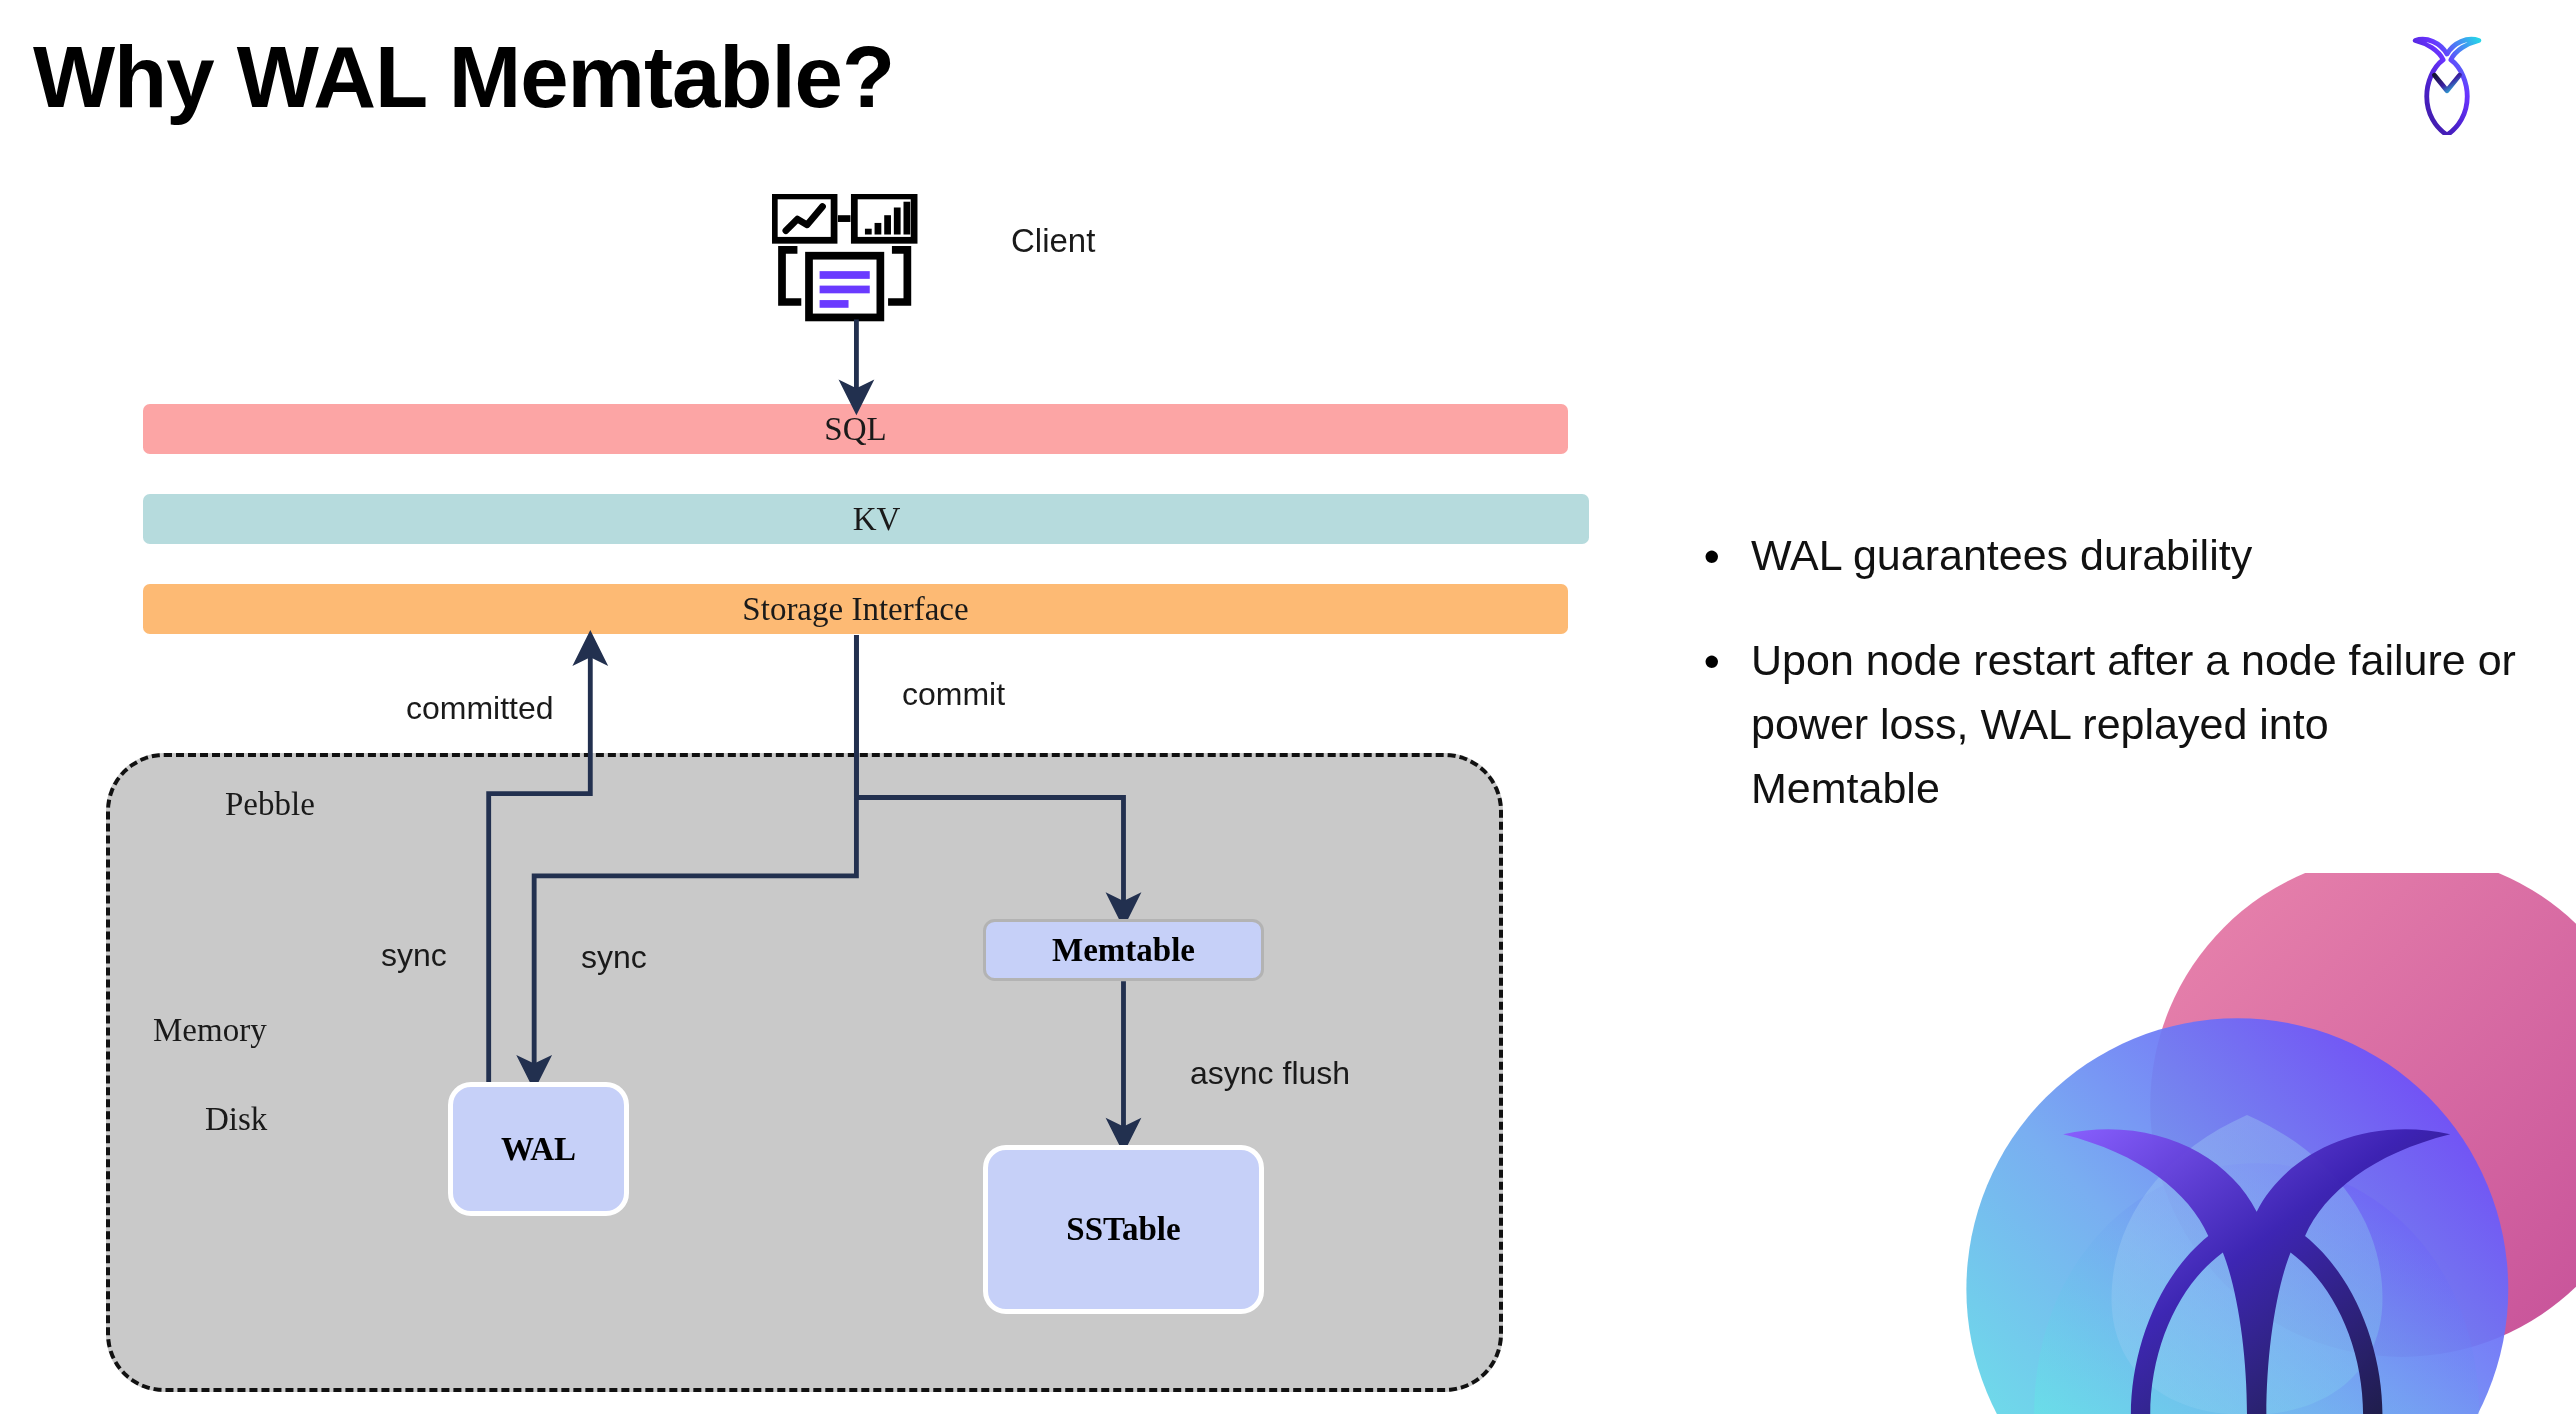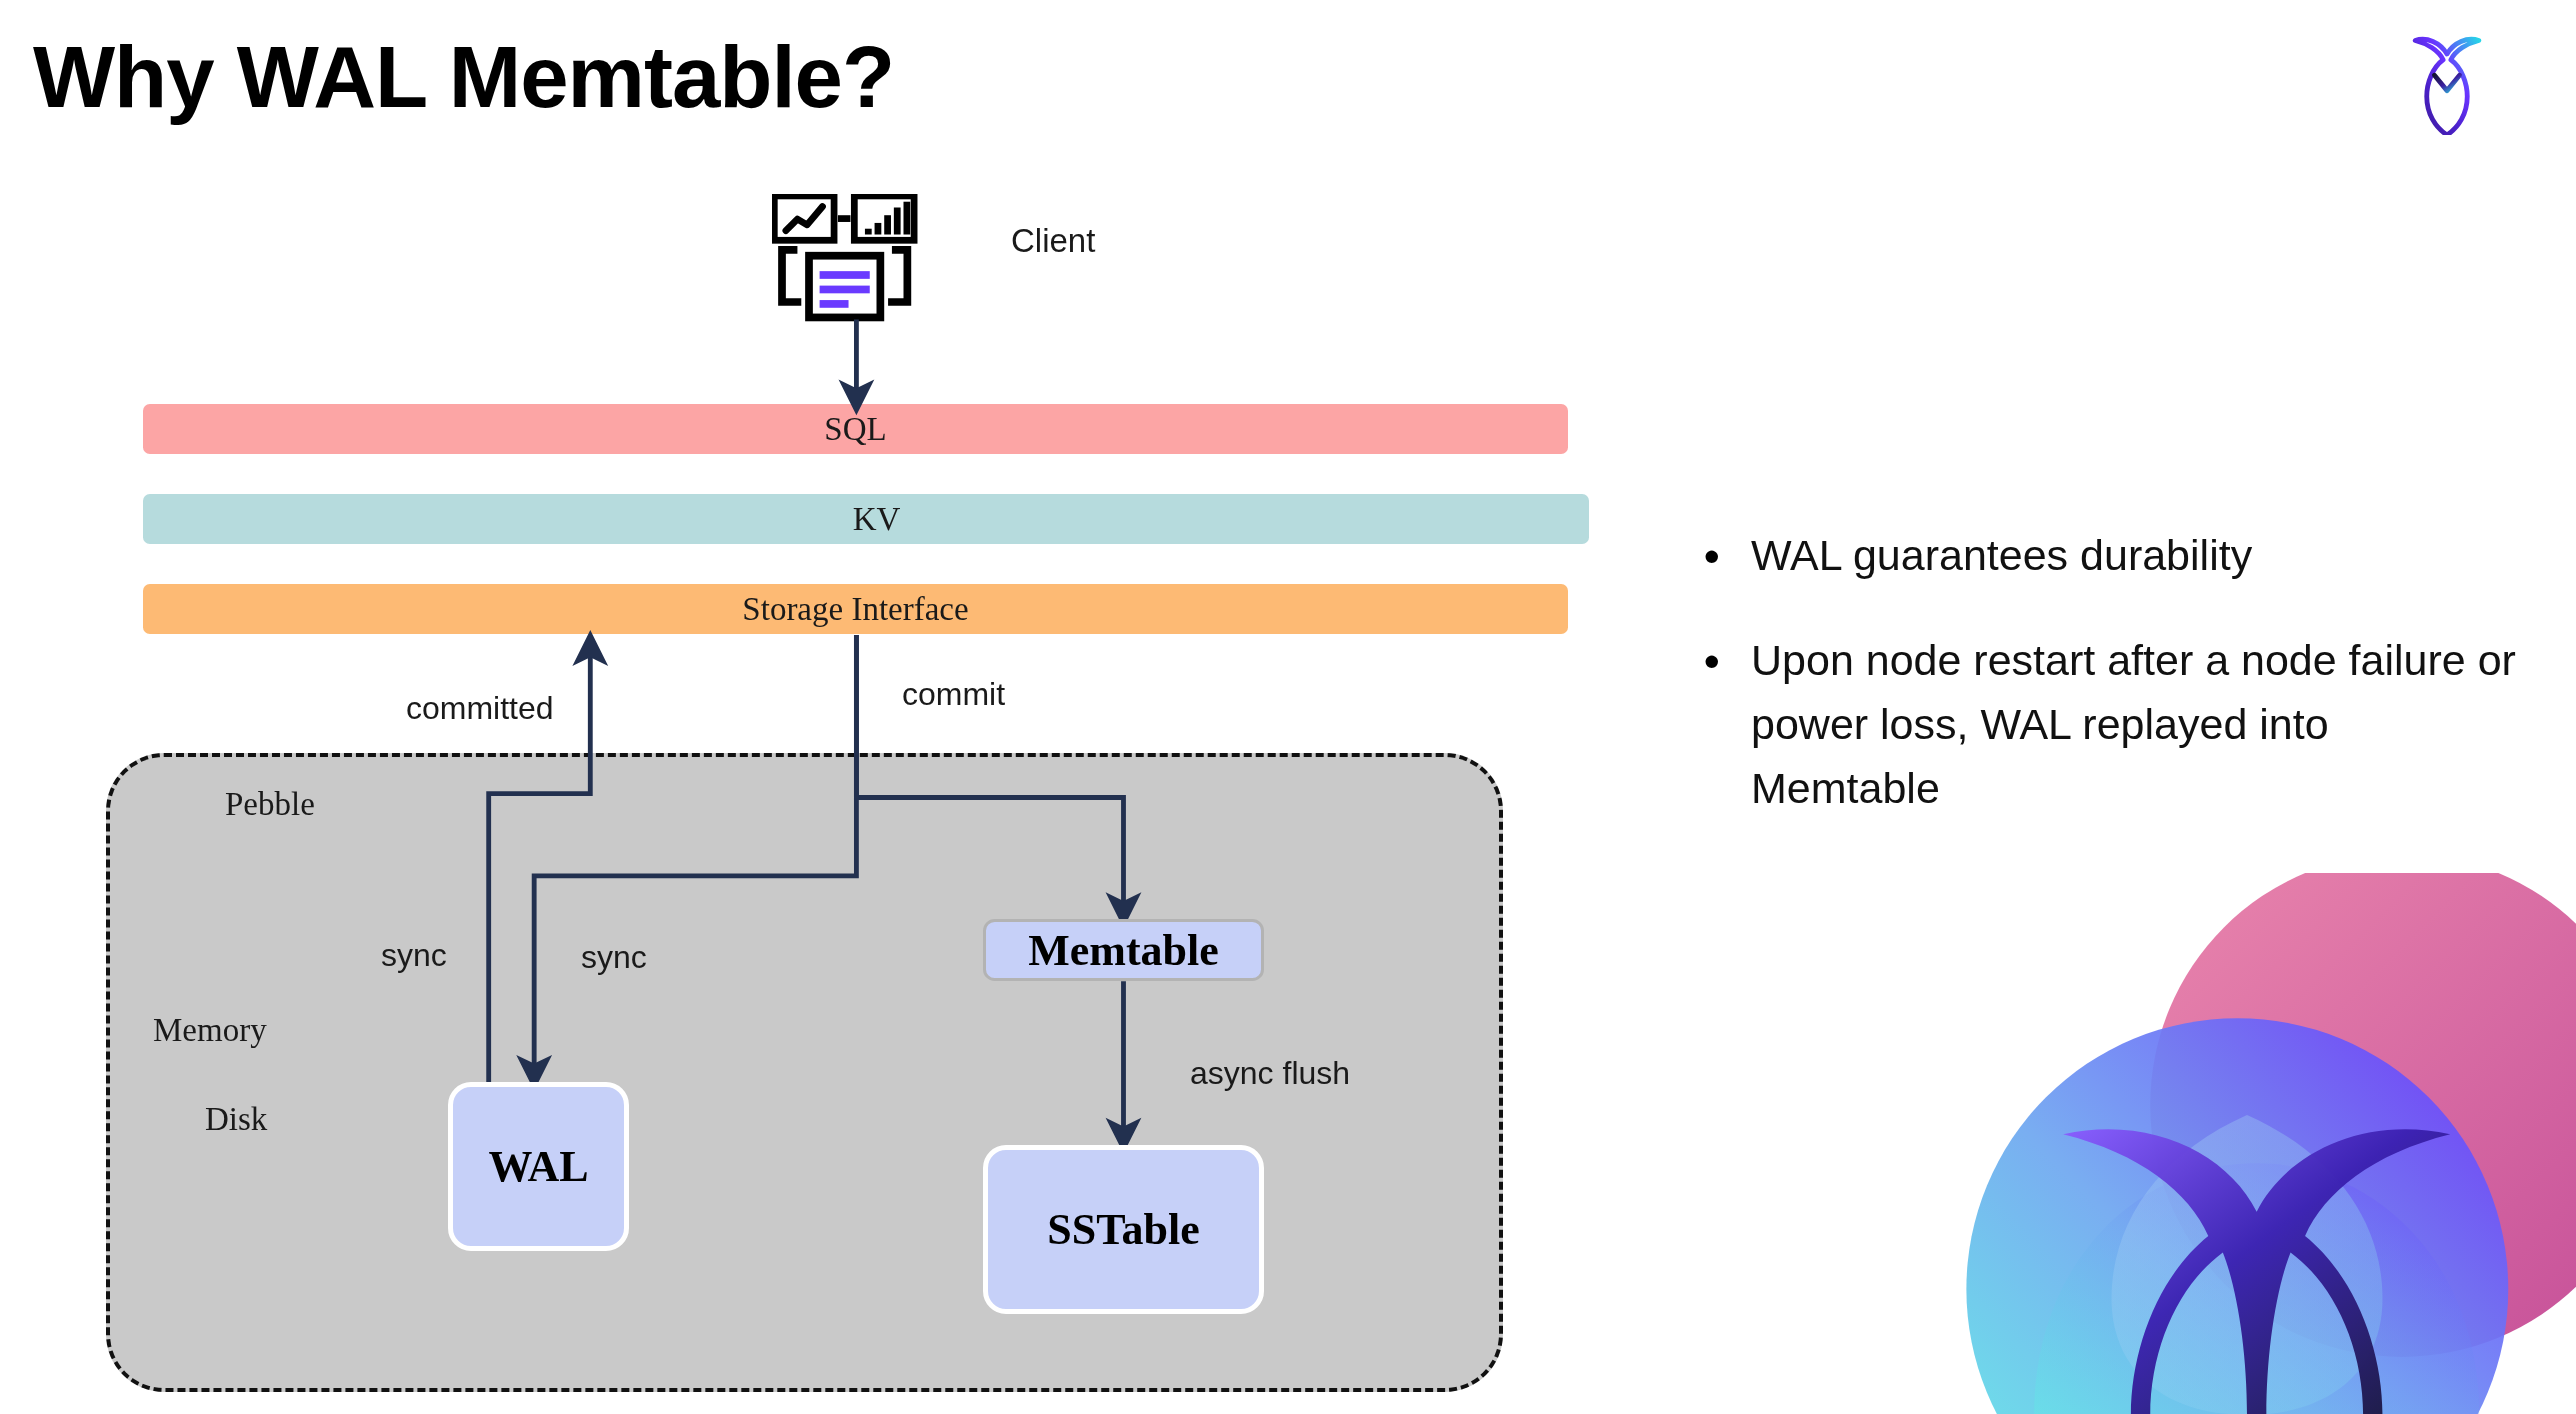--- a/index.html
+++ b/index.html
@@ -125,37 +125,37 @@
 
   
   .data-box {
     position: absolute;
     display: flex;
     align-items: center;
     justify-content: center;
     background: #c6d0f8;
     font-family: "Liberation Serif", serif;
     font-weight: bold;
-    font-size: 44px;
+    font-size: 33px;
     color: #000000;
     box-sizing: border-box;
   }
   #box-memtable {
     left: 983px;
     top: 919px;
     width: 281px;
     height: 62px;
     border-radius: 11.6px;
     border: 3.9px solid #b3b3b3;
   }
   #box-wal {
     left: 448px;
     top: 1082px;
     width: 181px;
-    height: 169px;
+    height: 134px;
     border-radius: 23px;
     border: 5.8px solid #ffffff;
   }
   #box-sstable {
     left: 983px;
     top: 1145px;
     width: 281px;
     height: 169px;
     border-radius: 23px;
     border: 5.8px solid #ffffff;

